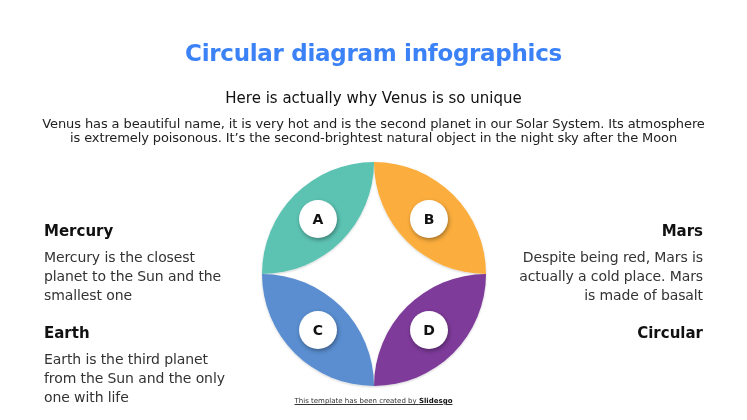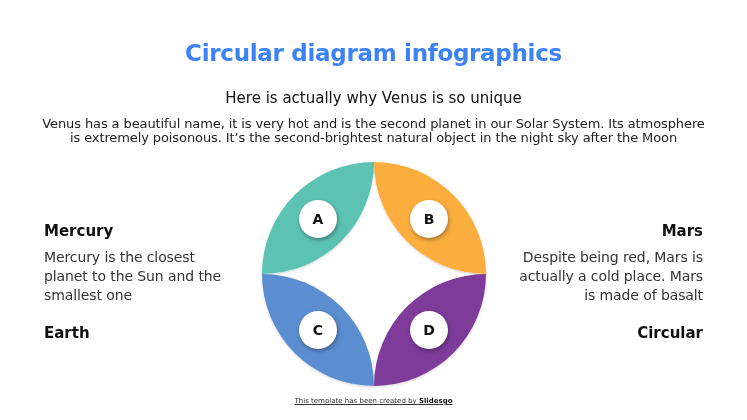--- a/index.html
+++ b/index.html
@@ -53,20 +53,21 @@
 <div class="title">Circular diagram infographics</div>
 <div class="subtitle">Here is actually why Venus is so unique</div>
 <div class="intro">Venus has a beautiful name, it is very hot and is the second planet in our Solar System. Its atmosphere is extremely poisonous. It’s the second-brightest natural object in the night sky after the Moon</div>
 
 <div class="block left mercury">
   <h3>Mercury</h3>
   <p>Mercury is the closest planet to the Sun and the smallest one</p>
 </div>
 <div class="block left earth">
   <h3>Earth</h3>
+  <p>Earth is the third planet from the Sun and the only one with life</p>
 </div>
 <div class="block right mars">
   <h3>Mars</h3>
   <p>Despite being red, Mars is actually a cold place. Mars is made of basalt</p>
 </div>
 <div class="block right jupiter">
   <h3>Circular</h3>
 </div>
 
 <div class="diagram">

